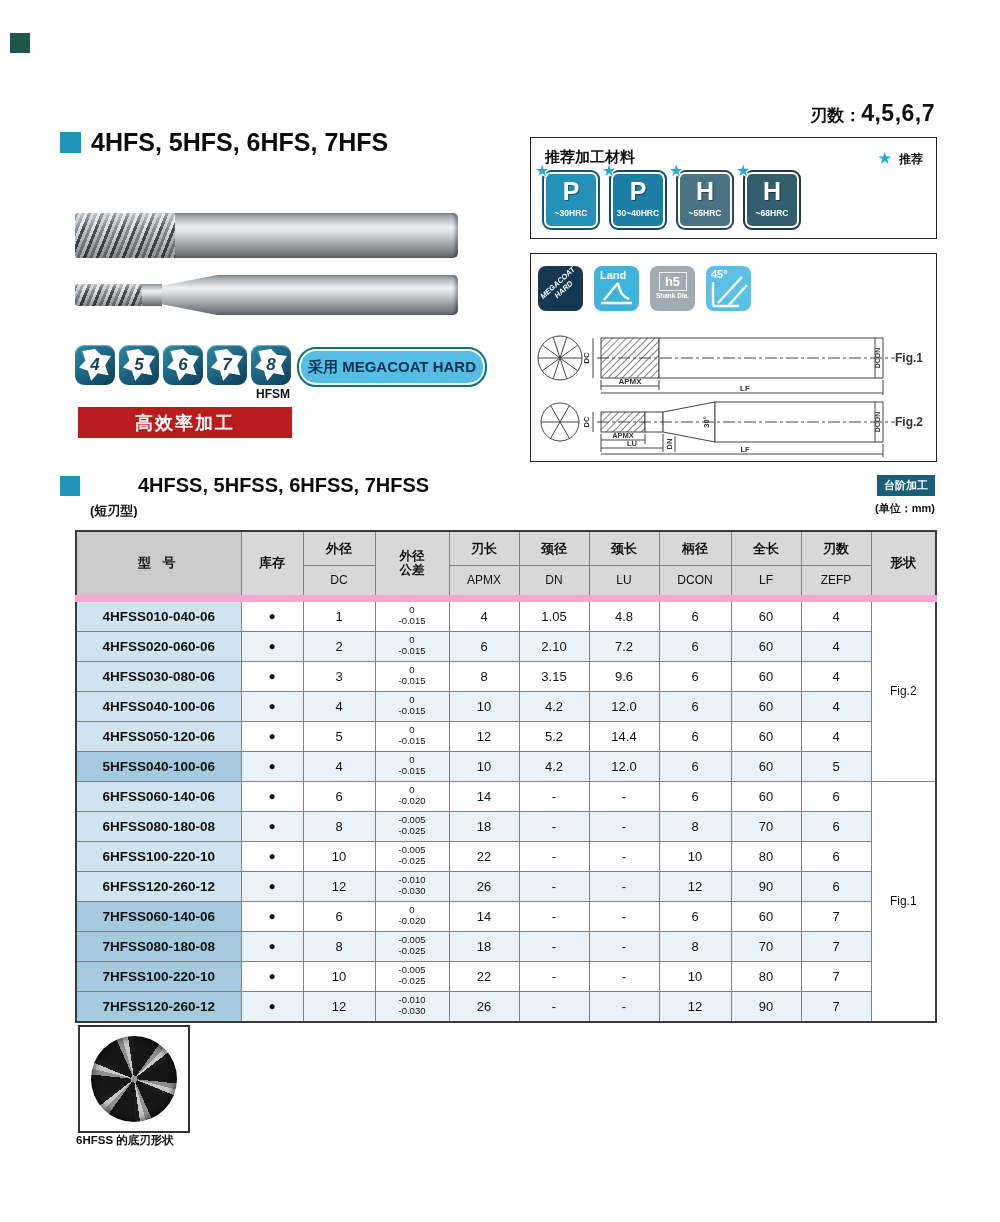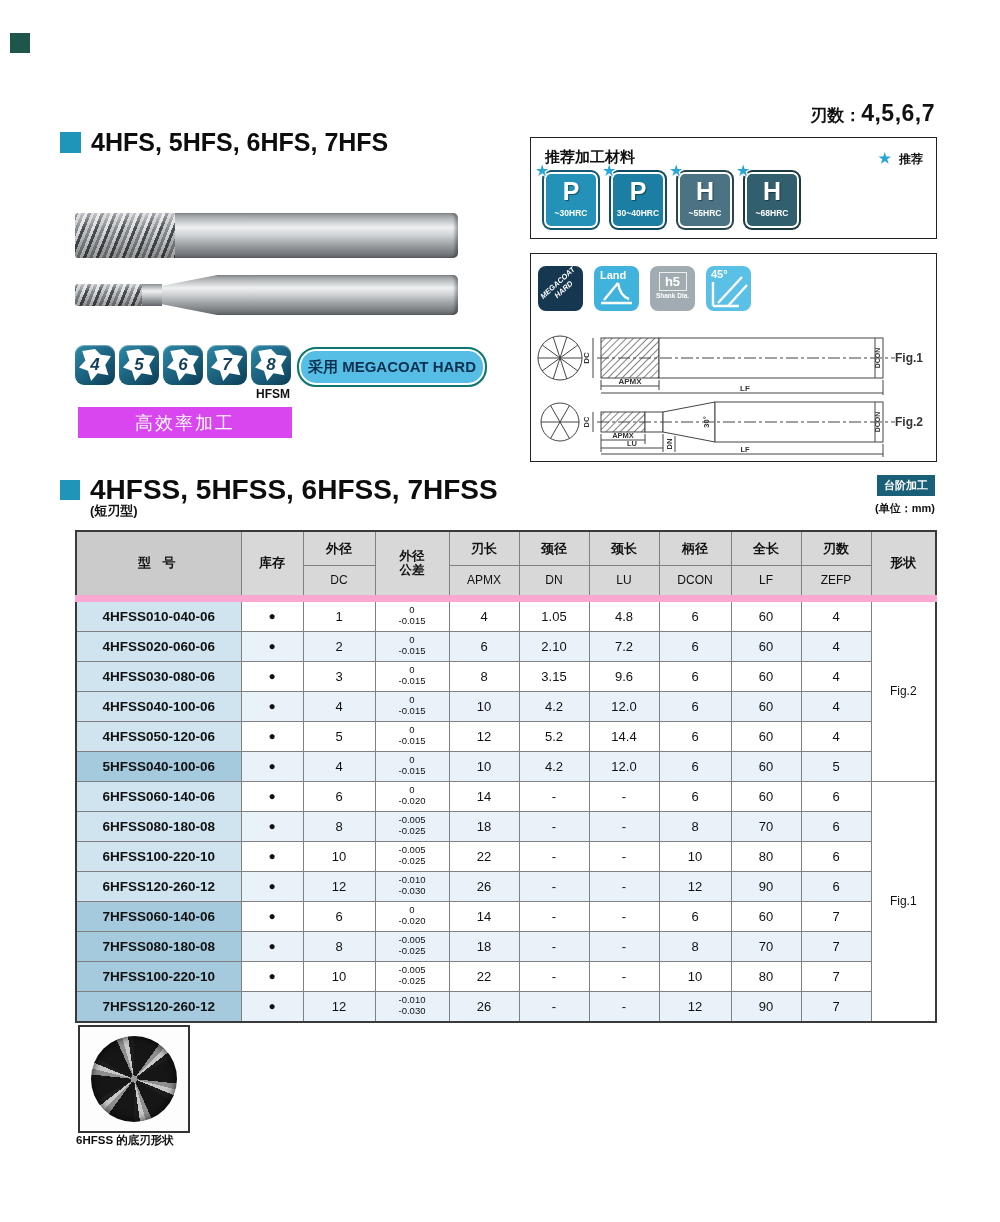--- a/index.html
+++ b/index.html
@@ -33,22 +33,22 @@
     background:linear-gradient(140deg,#2d89a8,#0b3d57);box-shadow:inset 0 1px 1px rgba(255,255,255,.4);}
   .flute-shape{position:absolute;left:4px;top:4px;width:32px;height:32px;background:#fff;
     clip-path:polygon(50% 0%,68% 18%,100% 22%,82% 50%,92% 82%,58% 76%,38% 100%,28% 68%,0% 58%,20% 36%,10% 6%);}
   .flute-num{position:absolute;left:0;top:0;width:40px;height:40px;display:flex;align-items:center;justify-content:center;
     font-weight:bold;font-style:italic;font-size:17px;color:#123f5a;}
   .hfsm-caption{left:251px;top:387px;width:44px;text-align:center;font-size:12px;font-weight:bold;}
 
   .coat-button{left:297px;top:347px;width:186px;height:36px;background:#56bde4;border:2px solid #0f766e;
     border-radius:19px;box-shadow:inset 0 0 0 2px #fff;display:flex;align-items:center;justify-content:center;
     font-size:15px;font-weight:bold;color:#0b3050;}
-  .eff-banner{left:78px;top:407px;width:214px;height:31px;background:#d946ef;color:#fff;
-    display:flex;align-items:center;justify-content:center;font-size:18px;font-weight:normal;letter-spacing:2px;}
+  .eff-banner{left:78px;top:407px;width:214px;height:31px;background:#b91c1c;color:#fff;
+    display:flex;align-items:center;justify-content:center;font-size:18px;font-weight:bold;letter-spacing:2px;}
 
   
   .panel{border:1.5px solid #222;background:#fff;}
   .panel1{left:530px;top:137px;width:405px;height:100px;}
   .panel2{left:530px;top:253px;width:405px;height:207px;}
   .panel1-title{left:545px;top:148px;font-size:15px;font-weight:bold;}
   .panel1-legend{right:77px;top:150px;font-size:12px;font-weight:bold;}
   .panel1-legend .star{color:#2aa6d6;font-size:14px;margin-right:8px;}
 
   .material-badges{left:542px;top:170px;display:flex;gap:9px;}
@@ -287,21 +287,21 @@
     <text transform="translate(54,26) rotate(-90)" text-anchor="middle" font-size="7.5" font-weight="bold">DC</text>
     <text x="88" y="42" text-anchor="middle" font-size="7.5" font-weight="bold">APMX</text>
     <text x="97" y="50" text-anchor="middle" font-size="7.5" font-weight="bold">LU</text>
     <text transform="translate(137,48) rotate(-90)" text-anchor="middle" font-size="7.5" font-weight="bold">DN</text>
     <text transform="translate(174,26) rotate(-90)" text-anchor="middle" font-size="7.5" font-weight="bold">30°</text>
     <text x="210" y="56" text-anchor="middle" font-size="7.5" font-weight="bold">LF</text>
     <text transform="translate(345,26) rotate(-90)" text-anchor="middle" font-size="7" font-weight="bold">DCON</text>
     <text x="360" y="30" font-size="12" font-weight="bold" fill="#111">Fig.2</text>
   </svg>
 
-  <div class="abs sec-title" style="left:60px;top:474px;font-size:28px;">
+  <div class="abs sec-title" style="left:60px;top:474px;font-size:20px;gap:48px;">
     <span class="sq" style="width:20px;height:20px;"></span>
     <span>4HFSS, 5HFSS, 6HFSS, 7HFSS</span>
   </div>
   <div class="abs subtitle" style="left:90px;top:502px;">(短刃型)</div>
   <div class="abs process-badge">台阶加工</div>
   <div class="abs unit-note">(单位：mm)</div>
 
   <div class="abs spec-table">
     <table>
       <colgroup>

